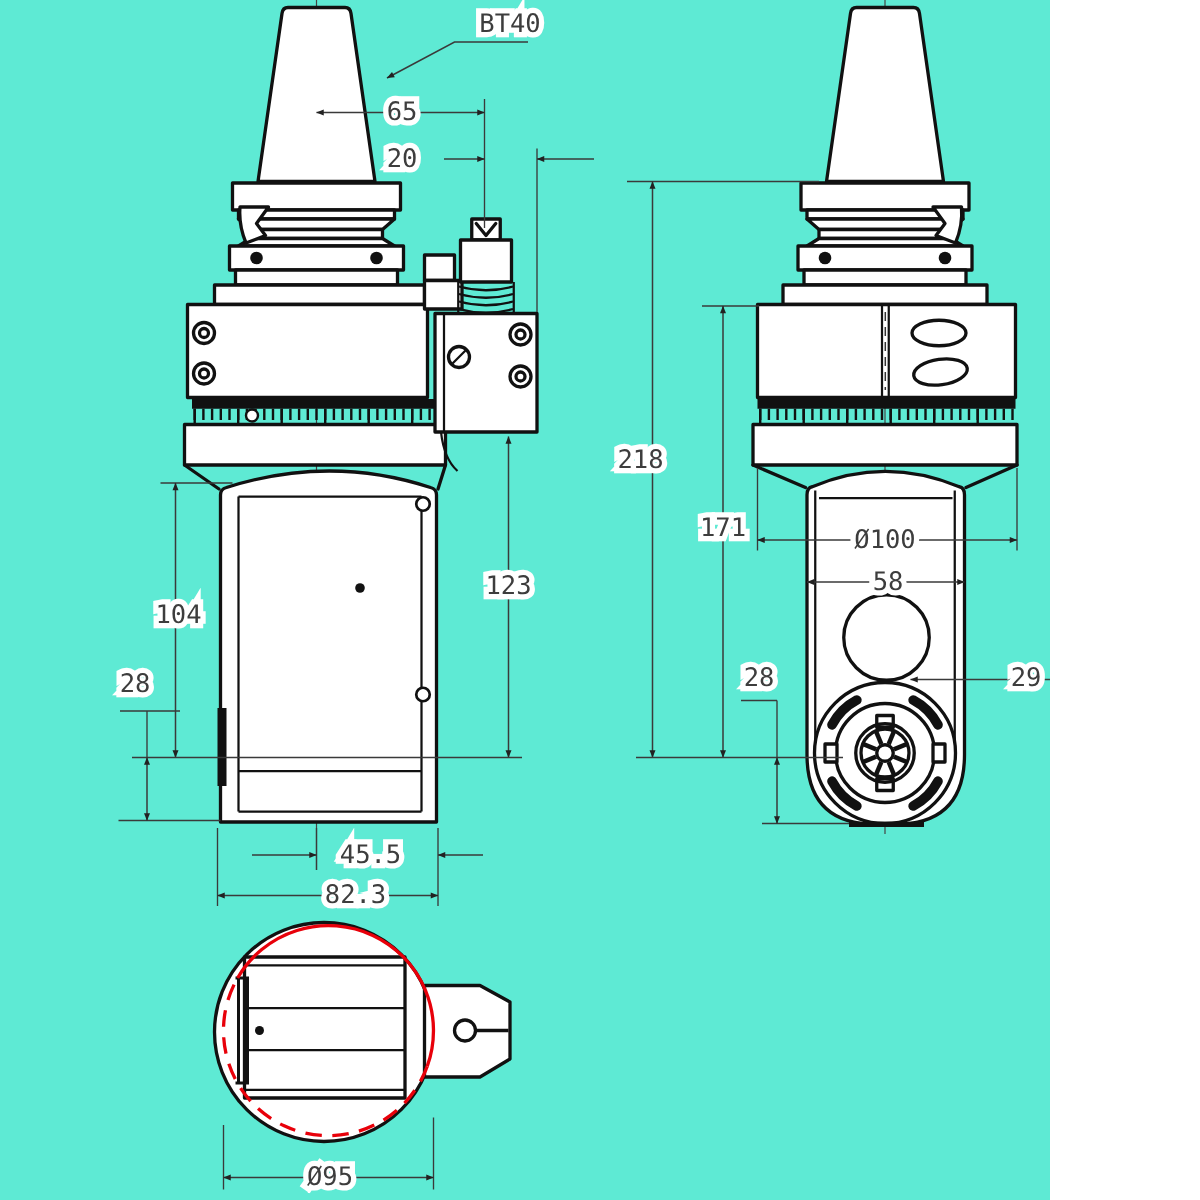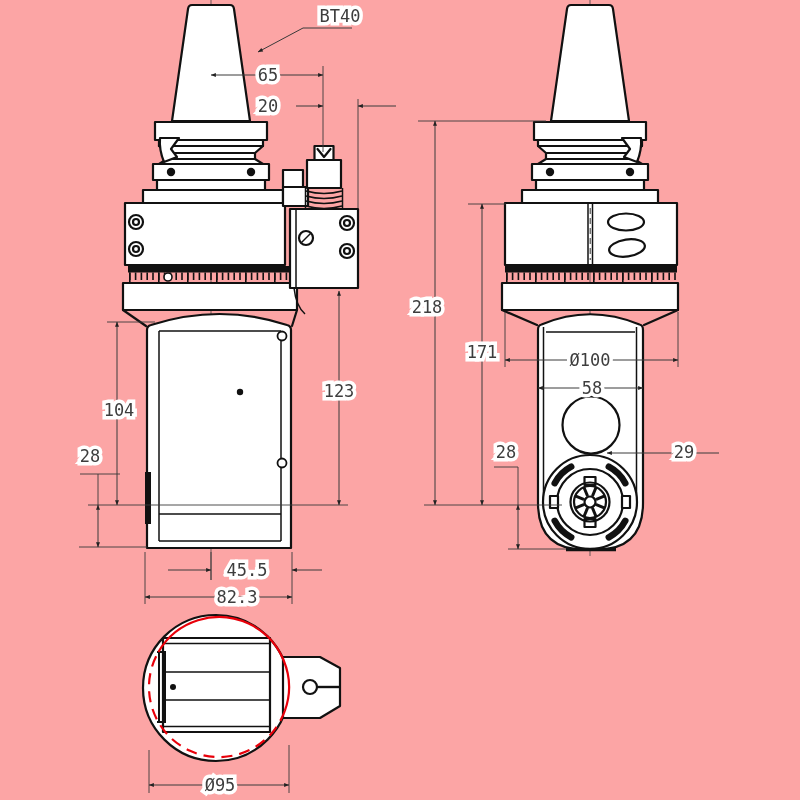--- a/index.html
+++ b/index.html
@@ -1,16 +1,16 @@
 <!DOCTYPE html>
 <html><head>
 <meta charset="utf-8">
 <style>
   html,body{margin:0;padding:0;background:#ffffff;}
-  #stage{position:relative;width:800px;height:800px;background:#fca5a5;overflow:hidden;}
+  #stage{position:relative;width:700px;height:800px;background:#5eead4;overflow:hidden;}
   svg{display:block;}
   .outline{stroke:#111111;fill:none;stroke-width:2.2;stroke-linejoin:round;stroke-linecap:round;}
   .outlinef{stroke:#111111;fill:#ffffff;stroke-width:2.2;stroke-linejoin:round;}
   .thin{stroke:#111111;fill:none;stroke-width:1.5;}
   .dimline{stroke:#3a3a3a;fill:none;stroke-width:1;}
   .ext{stroke:#3a3a3a;fill:none;stroke-width:0.9;}
   .cline{stroke:#444444;fill:none;stroke-width:0.8;}
   .dim{font-family:"DejaVu Sans Mono", monospace;font-size:17px;fill:#3d3d3d;
        stroke:#ffffff;stroke-width:7px;paint-order:stroke;text-anchor:middle;
        dominant-baseline:central;}

